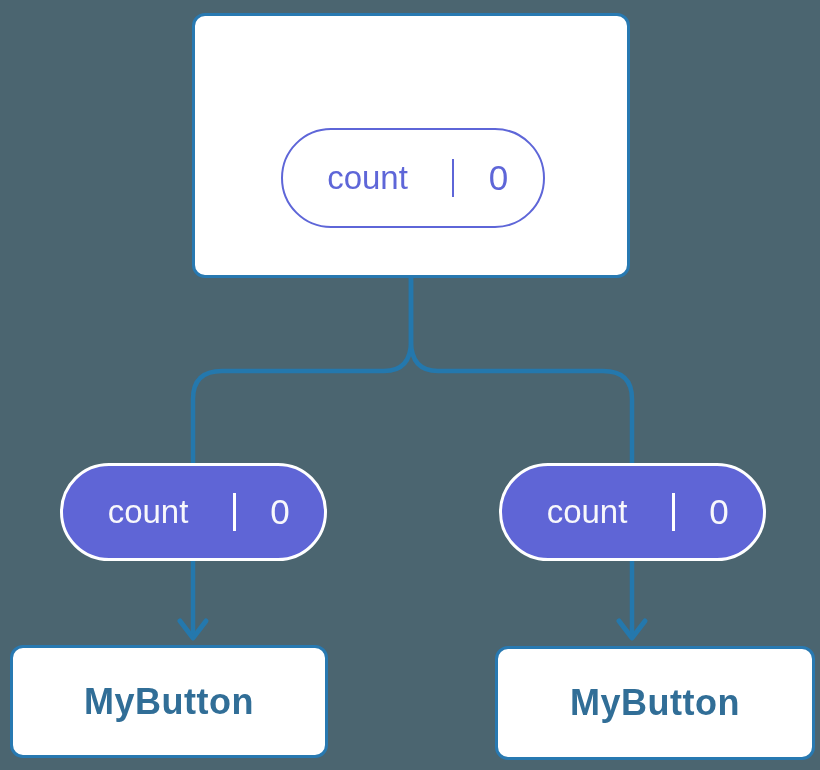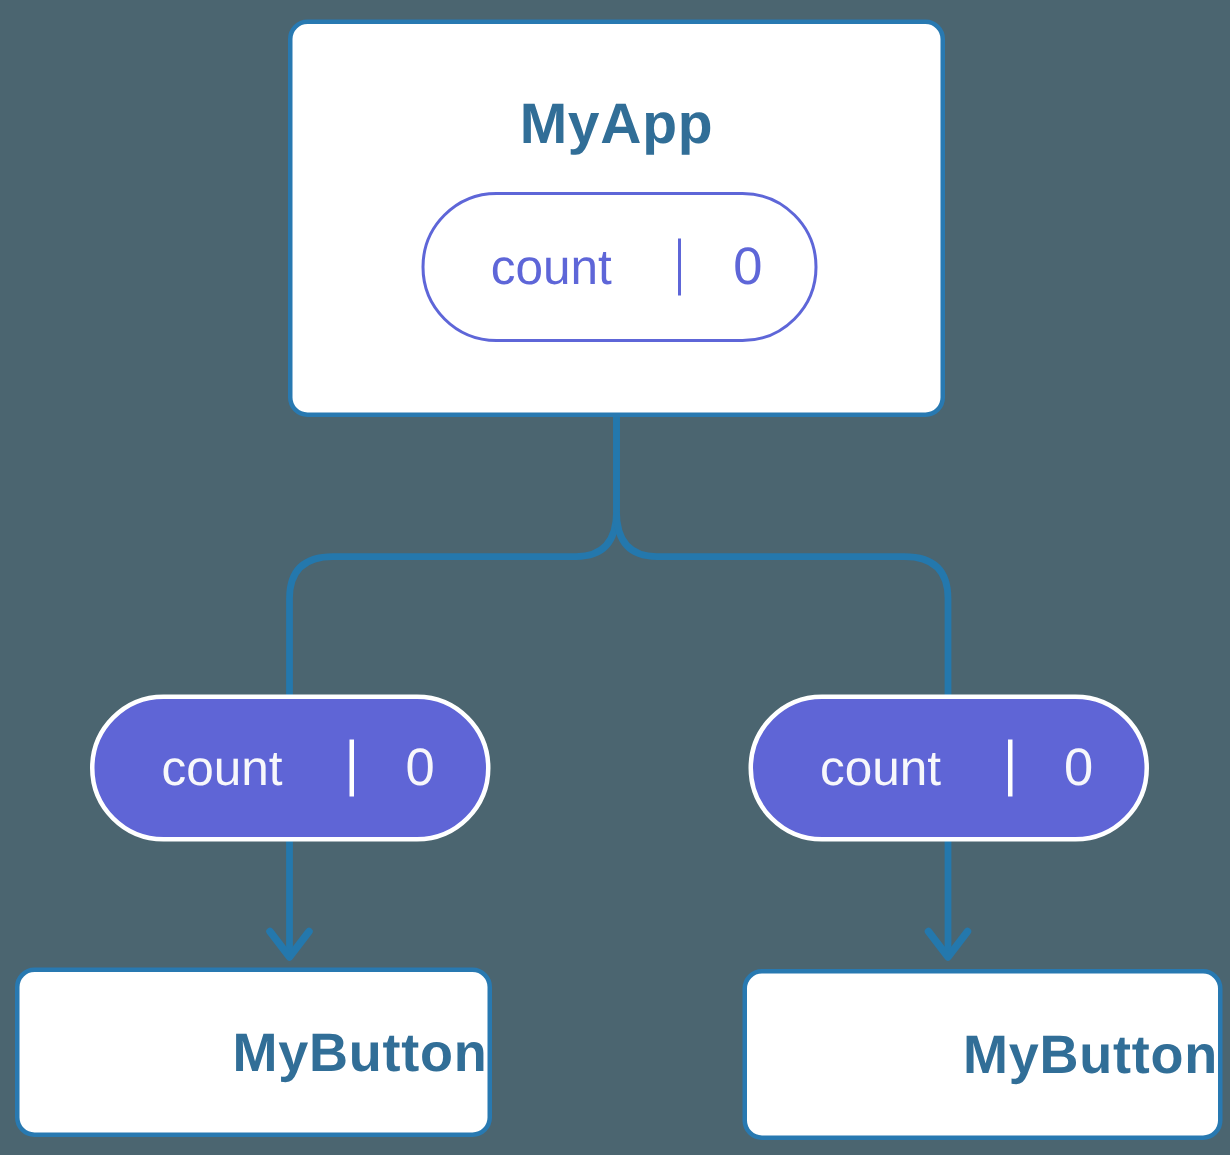--- a/index.html
+++ b/index.html
@@ -34,21 +34,21 @@
     border-radius: 13px;
     box-sizing: border-box;
   }
   .node-root {
     left: 192px; top: 13px;
     width: 438px; height: 265px;
   }
   .node-child {
     display: flex;
     align-items: center;
-    justify-content: flex-end;
+    justify-content: center;
   }
   .node-child-left  { left: 10px;  top: 645px; width: 318px; height: 113px; }
   .node-child-right { left: 495px; top: 646px; width: 320px; height: 114px; }
 
   .node-title {
     position: absolute;
     top: 46px; left: 0;
     width: 100%;
     text-align: center;
     font-size: 38px;
@@ -118,21 +118,20 @@
   <svg class="connectors" viewBox="0 0 820 770" aria-hidden="true">
     <path class="line" d="M 411 277 L 411 341 Q 411 371 384 371 L 222 371 Q 193 371 193 399 L 193 520"></path>
     <path class="line" d="M 411 277 L 411 341 Q 411 371 438 371 L 603 371 Q 632 371 632 399 L 632 520"></path>
     <path class="line" d="M 193 500 L 193 634"></path>
     <path class="head" d="M 180 621 L 193 638 L 206 621"></path>
     <path class="line" d="M 632 500 L 632 634"></path>
     <path class="head" d="M 619 621 L 632 638 L 645 621"></path>
   </svg>
 
   <div class="node node-root">
-    <div class="node-title">MyApp</div>
     <div class="pill pill-outline">
       <span class="pill-name">count</span>
       <span class="pill-value">0</span>
     </div>
   </div>
 
   <div class="pill pill-filled pill-left">
     <span class="pill-name">count</span>
     <span class="pill-value">0</span>
   </div>

